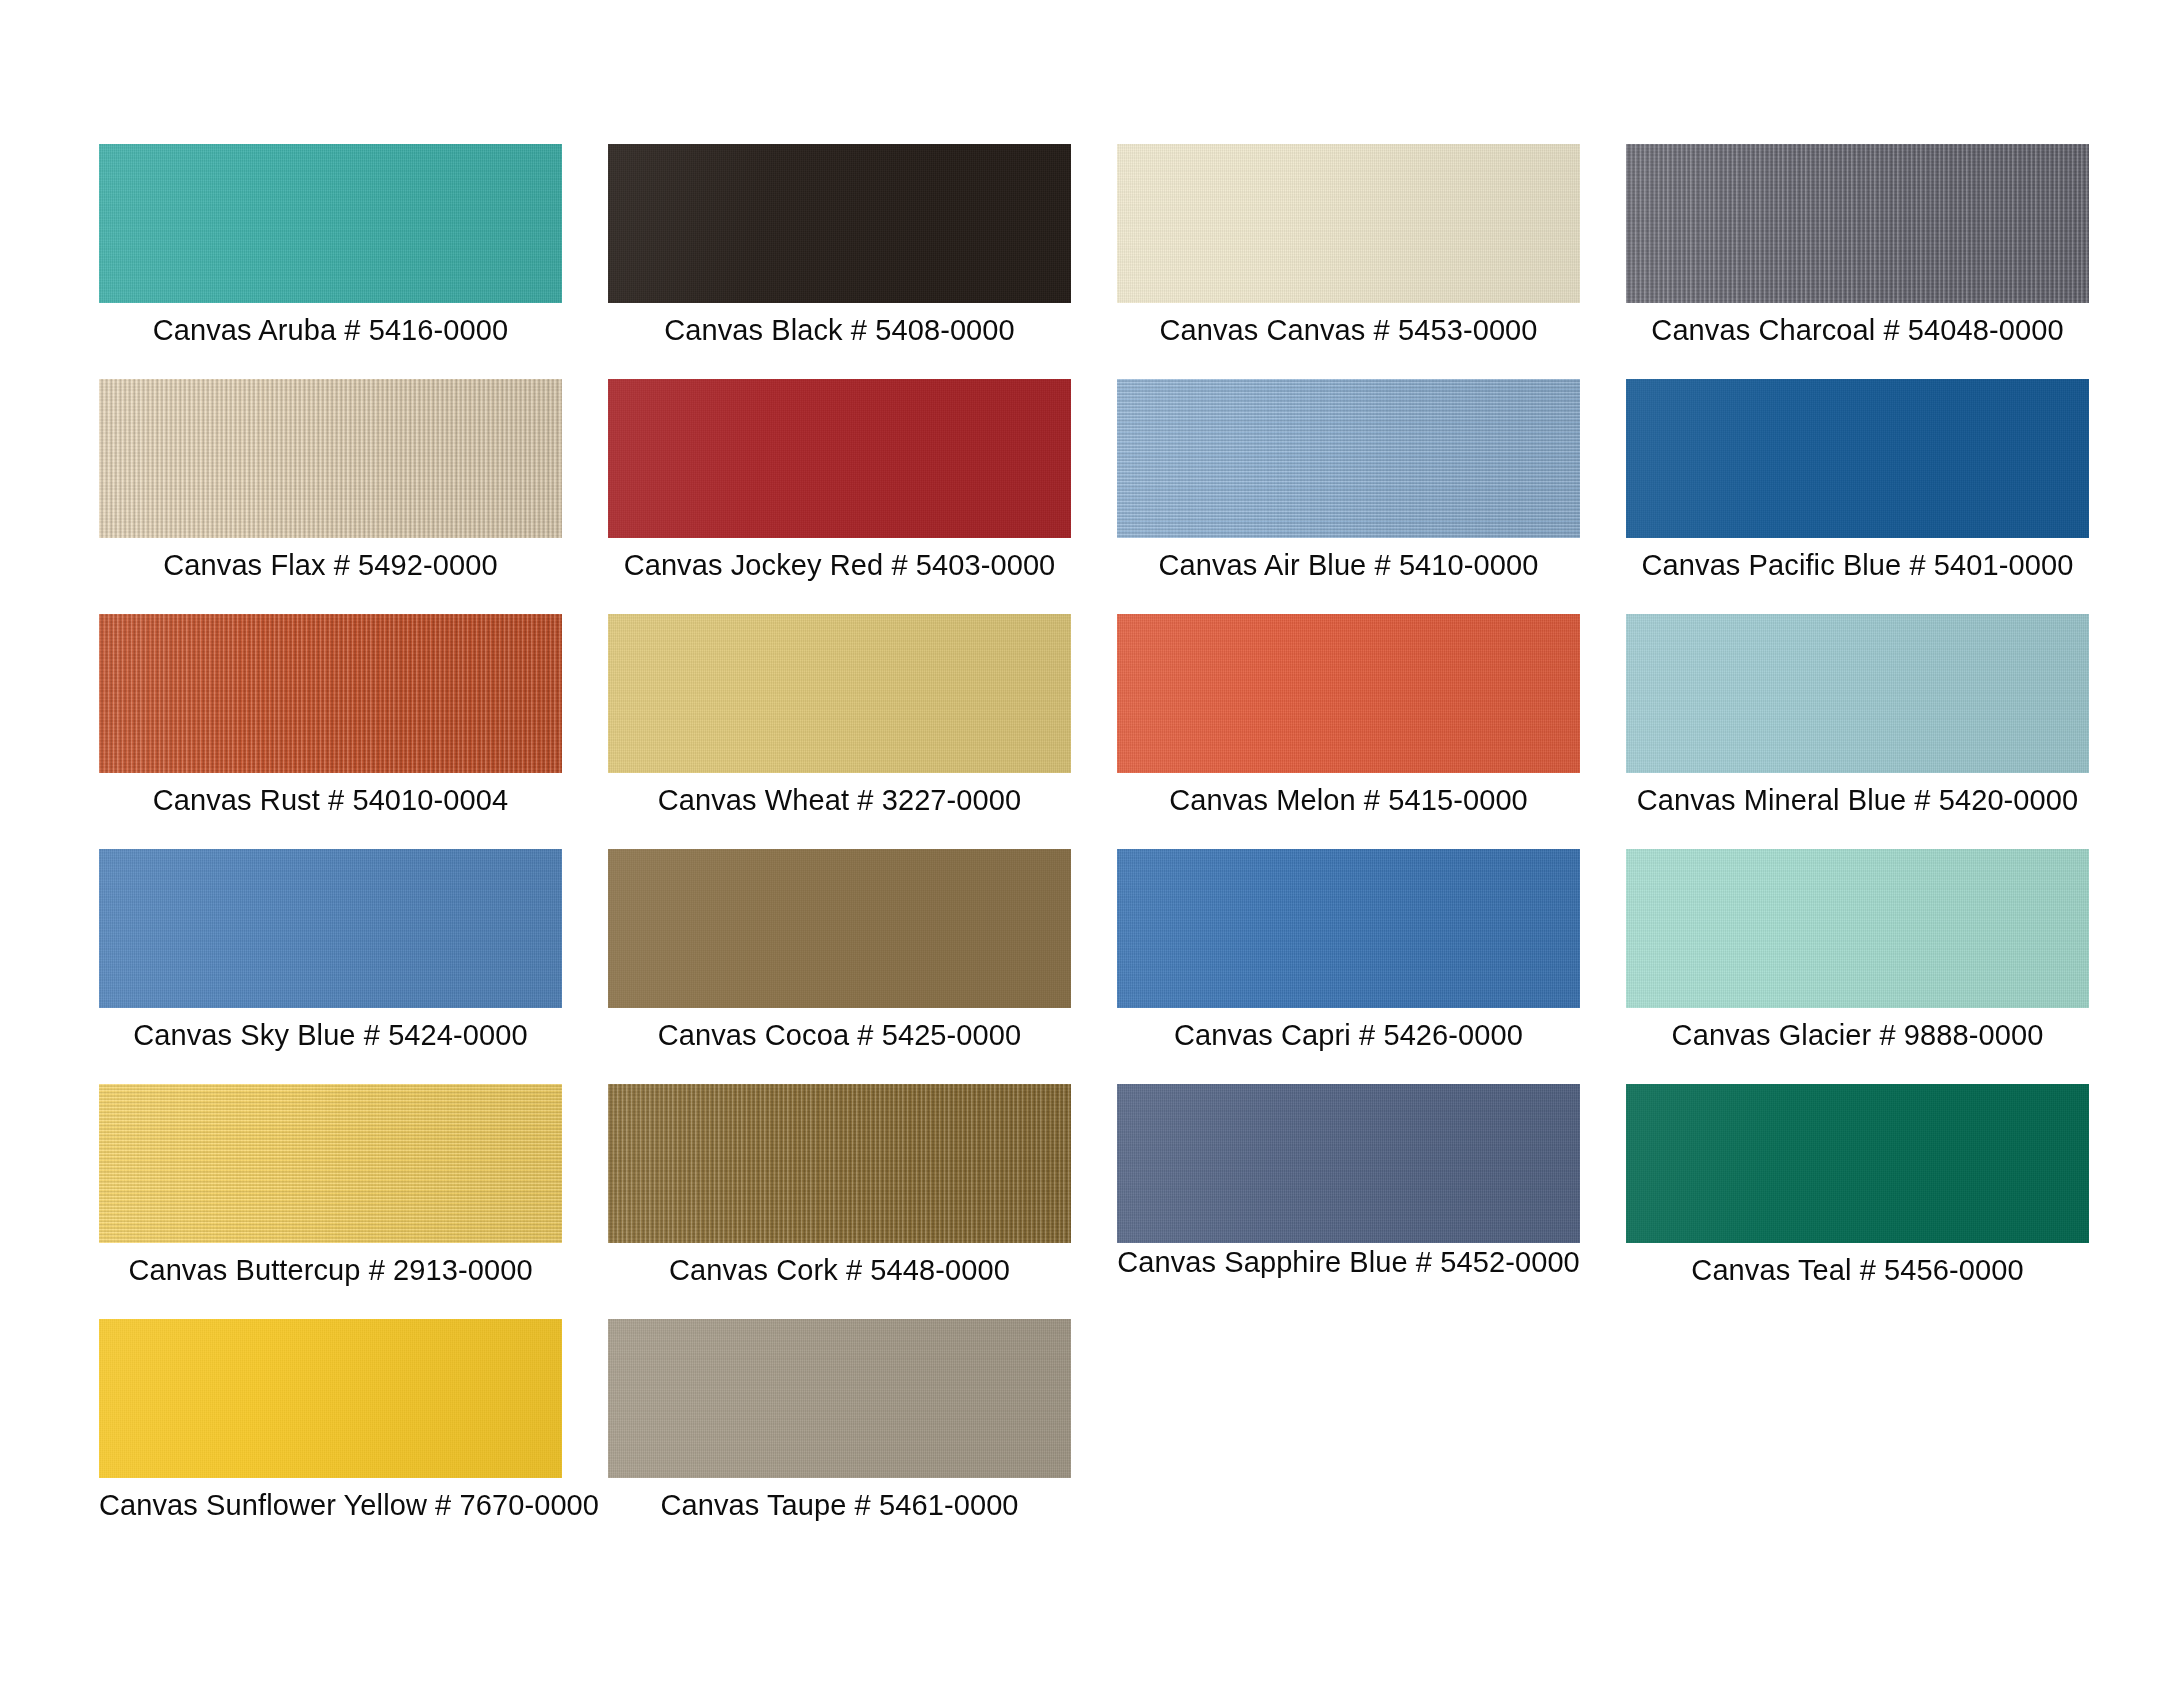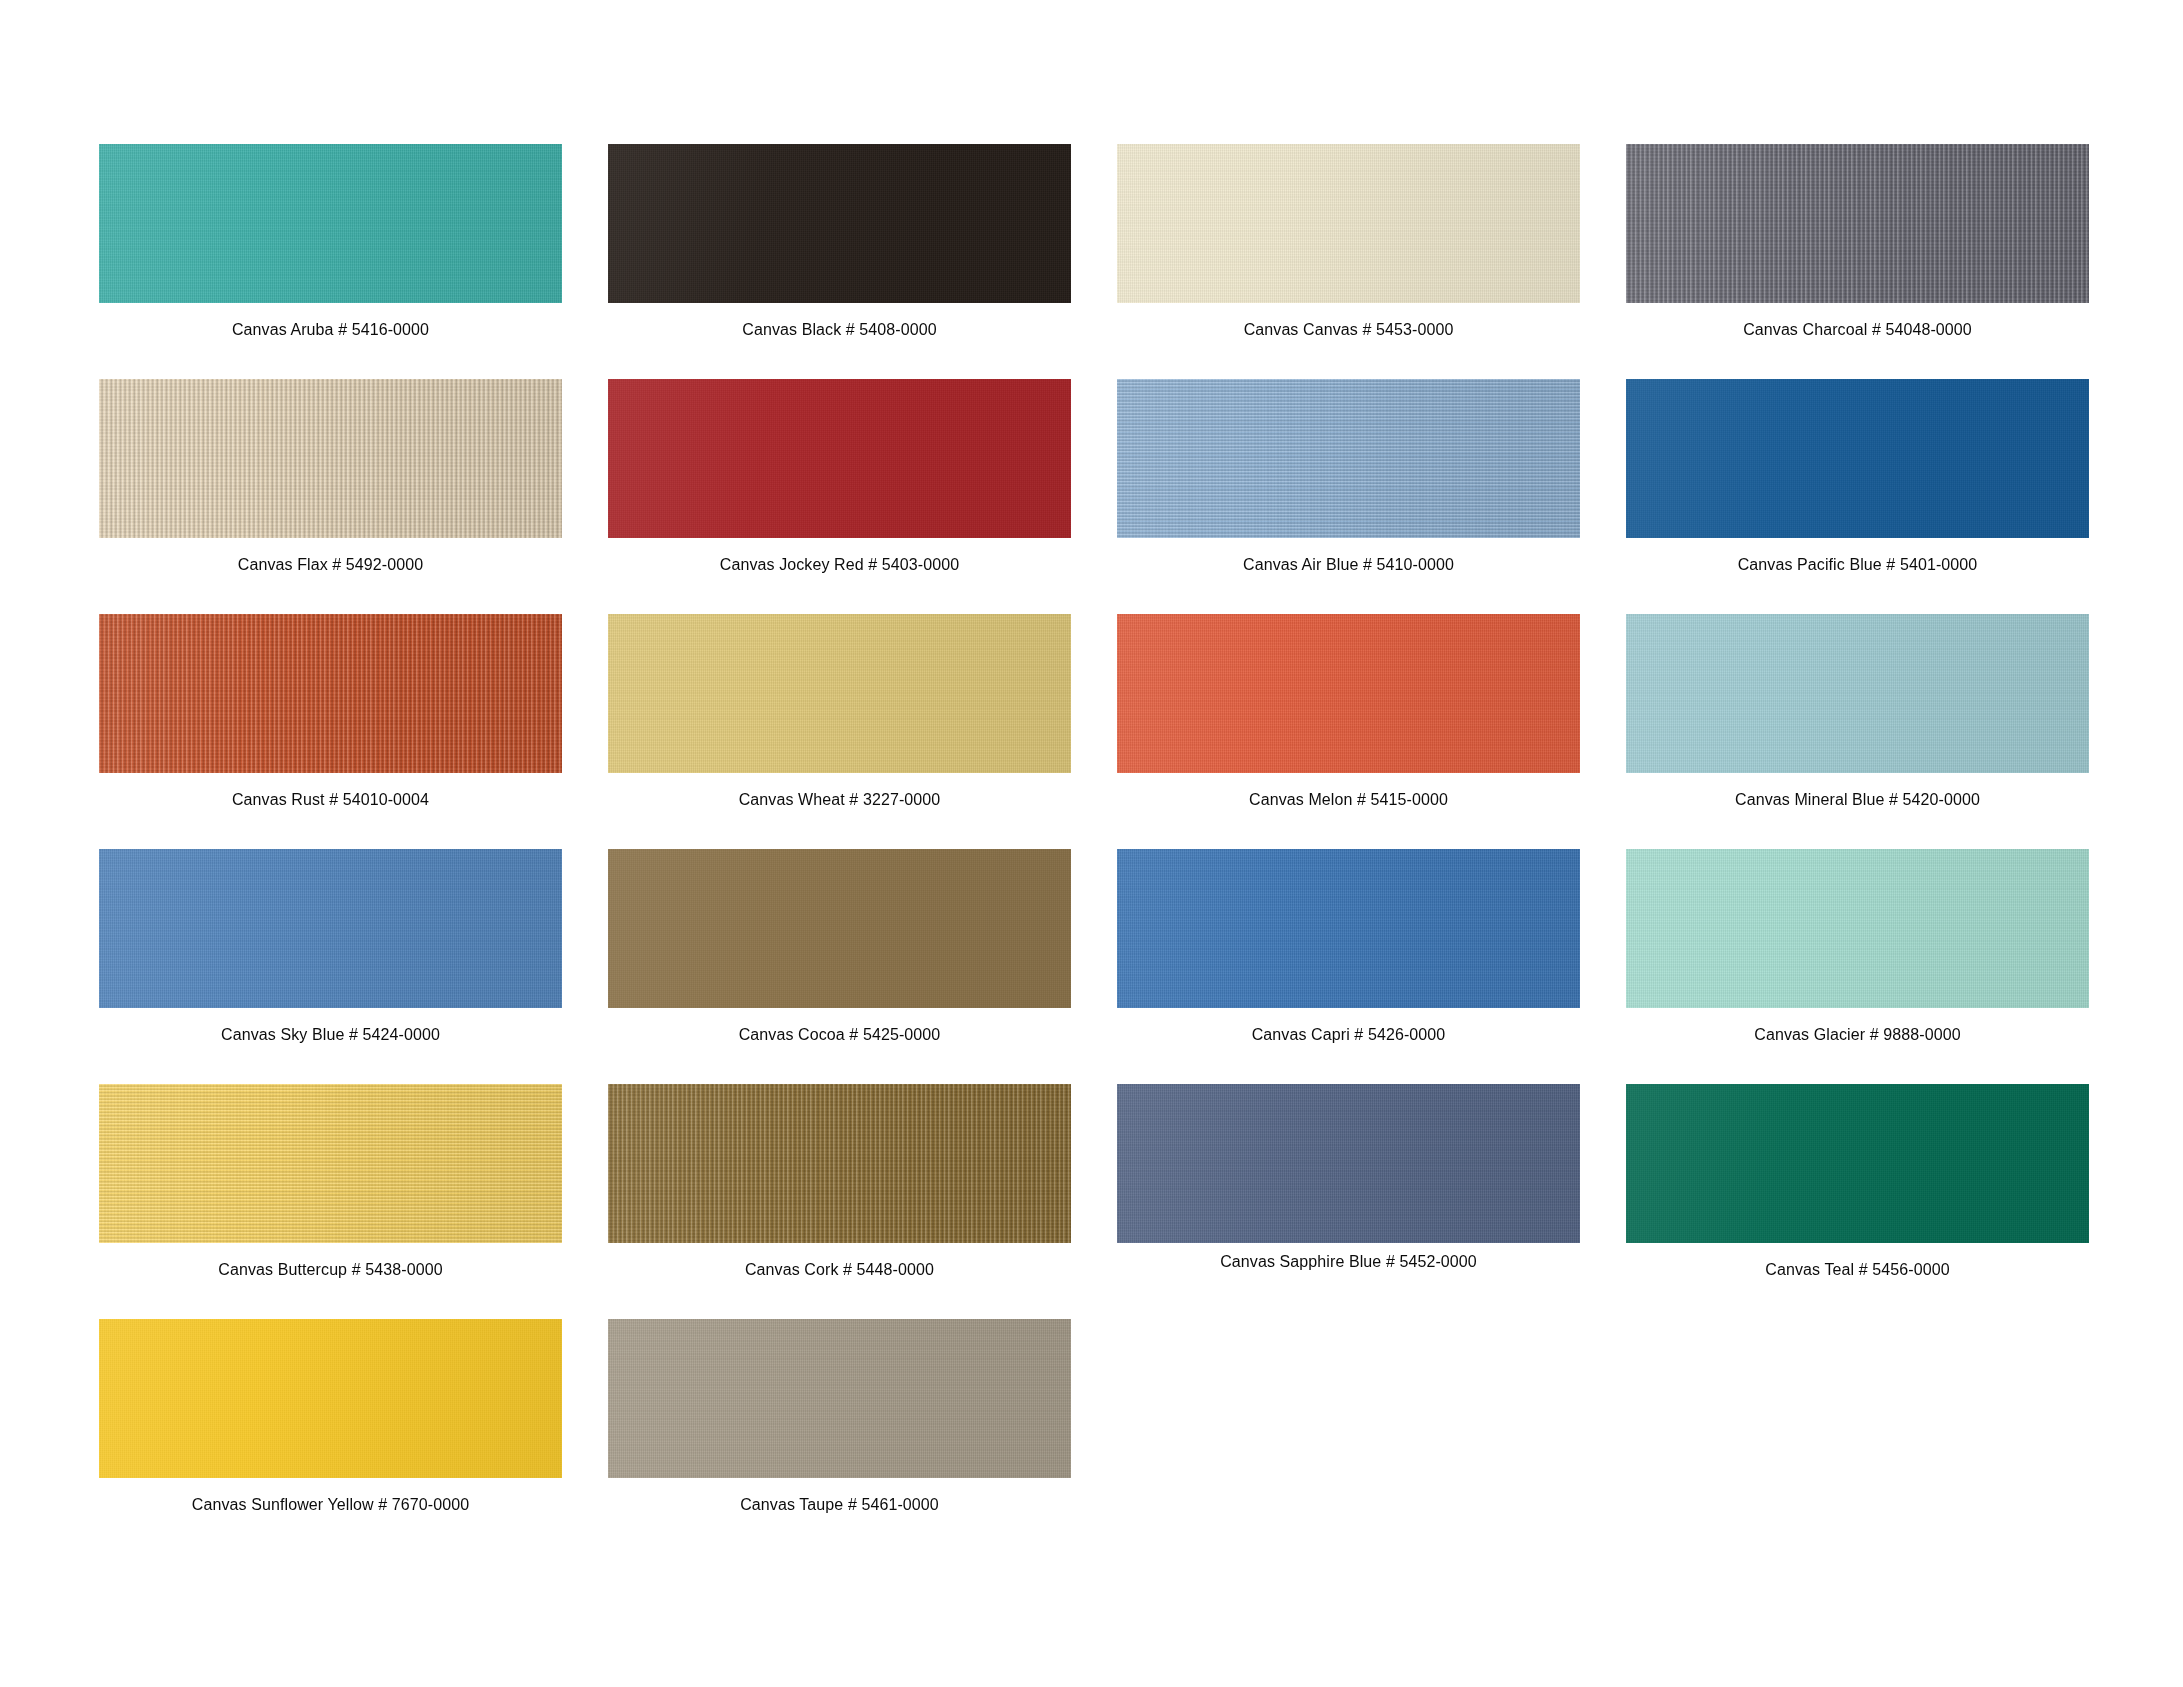--- a/index.html
+++ b/index.html
@@ -118,21 +118,21 @@
         rgba(0,0,0,0.055) 100%);
   }
 
   .swatch-label {
     position: absolute;
     left: 0;
     top: 173px;
     width: 463px;
     text-align: center;
     font-family: "Liberation Sans", sans-serif;
-    font-size: 16px;
+    font-size: 29px;
     line-height: 26.5px;
     color: #0c0c0c;
     letter-spacing: 0.1px;
     white-space: nowrap;
   }
   .swatch-label.raised { top: 165px; }
 </style>
 </head>
 <body>
 
@@ -248,21 +248,21 @@
           <div class="tex tex-weave"></div>
           <div class="tex tex-sheen"></div>
         </div>
         <div class="swatch-label">Canvas Glacier # 9888-0000</div>
       </div>
       <div class="swatch-cell">
         <div class="swatch-chip" style="background-color: rgb(248, 212, 99);">
           <div class="tex tex-horizontal"></div>
           <div class="tex tex-sheen"></div>
         </div>
-        <div class="swatch-label">Canvas Buttercup # 5438-0000</div>
+        <div class="swatch-label">Canvas Buttercup # 2913-0000</div>
       </div>
       <div class="swatch-cell">
         <div class="swatch-chip" style="background-color: rgb(141, 112, 54);">
           <div class="tex tex-vertical"></div>
           <div class="tex tex-sheen"></div>
         </div>
         <div class="swatch-label">Canvas Cork # 5448-0000</div>
       </div>
       <div class="swatch-cell">
         <div class="swatch-chip" style="background-color: rgb(83, 100, 133);">

